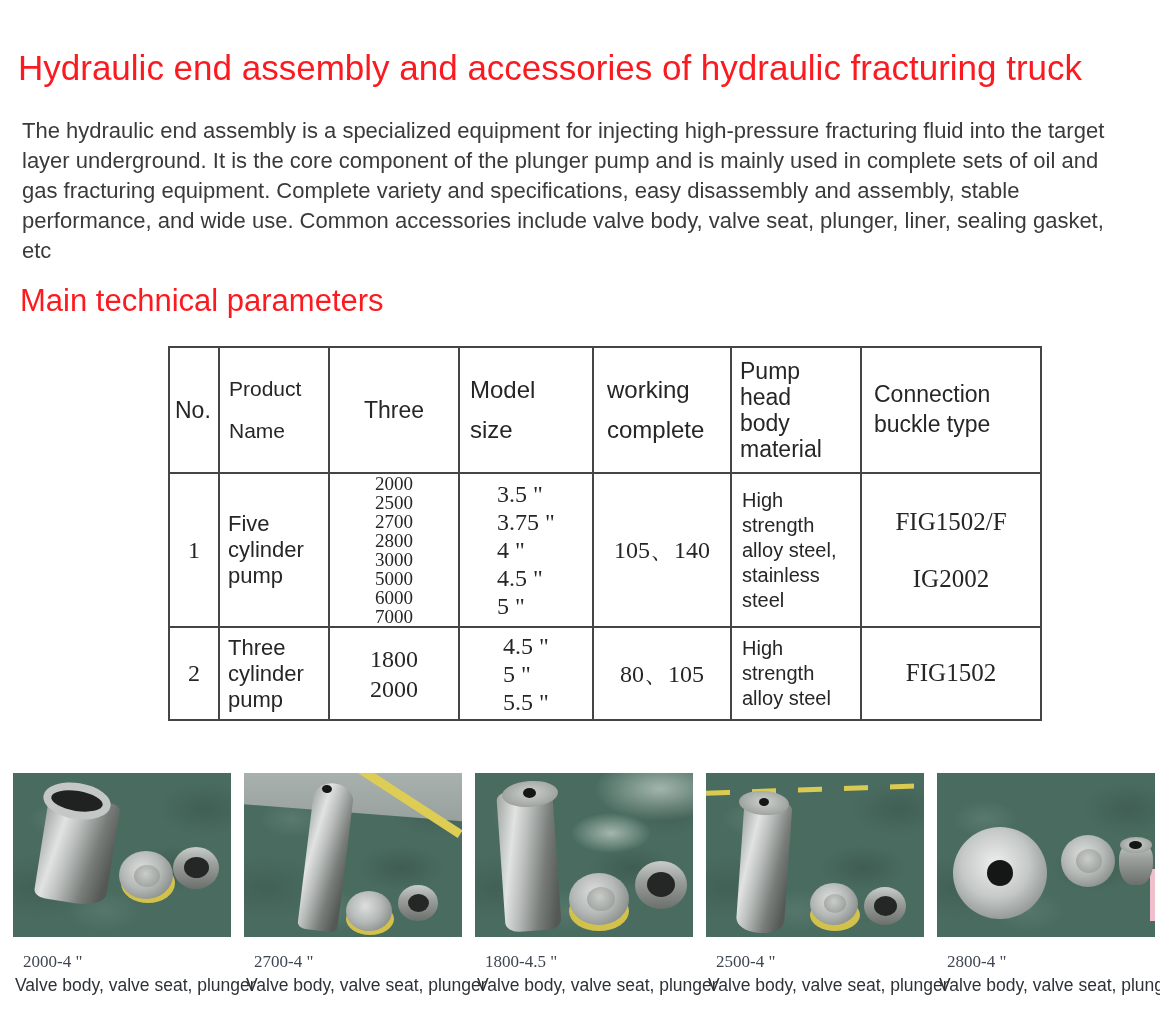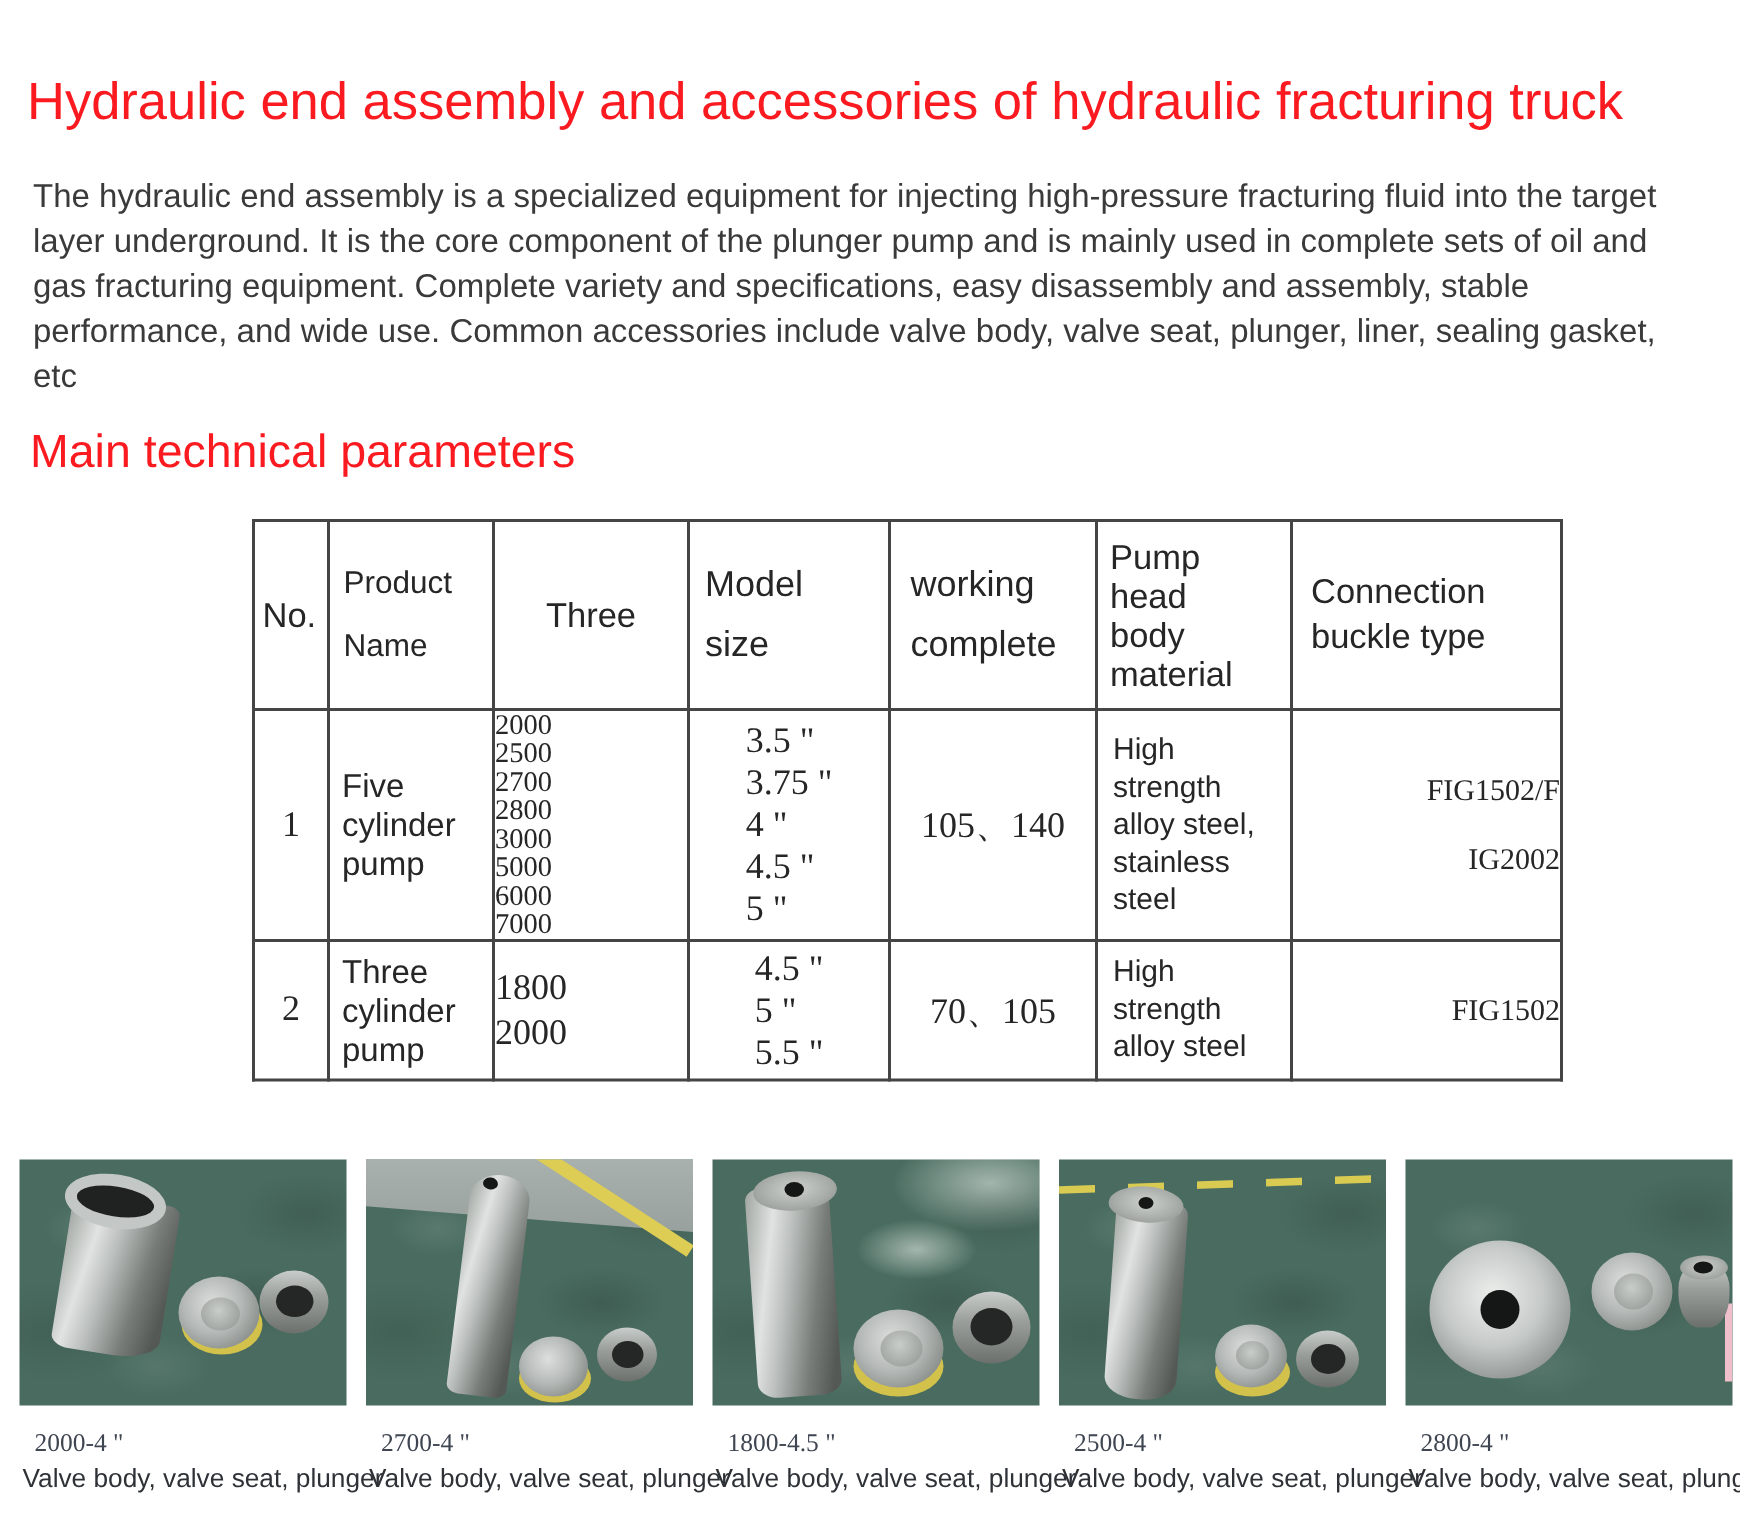--- a/index.html
+++ b/index.html
@@ -41,27 +41,27 @@
   th.h-no{padding-left:5px;}
   th.h-pname{padding-left:9px;font-size:21px;line-height:2.0;}
   th.h-model{text-align:center;}
   th.h-piston{padding-left:10px;font-size:24px;line-height:1.65;}
   th.h-pressure{padding-left:13px;font-size:24px;line-height:1.65;}
   th.h-material{padding-left:8px;line-height:1.13;}
   th.h-conn{padding-left:12px;line-height:1.3;}
 
   td.c-no{text-align:center;font-size:24px;}
   td.c-name{padding-left:8px;font-size:22px;line-height:26px;}
-  td.c-model{font-size:24px;line-height:30px;}
+  td.c-model{text-align:center;font-size:24px;line-height:30px;}
   tr.r1 td.c-model{font-size:19px;line-height:19px;}
   td.c-piston{text-align:center;font-size:24px;line-height:28px;}
   td.c-piston span{display:inline-block;text-align:left;white-space:pre-line;}
   td.c-pressure{text-align:center;font-size:24px;}
   td.c-material{padding-left:10px;font-size:20px;line-height:25px;}
-  td.c-conn{text-align:right;font-size:20px;line-height:1.3;margin-top:48px;}
+  td.c-conn{text-align:center;font-size:25px;line-height:1.3;margin-top:48px;}
   tr.r1 td.c-conn{line-height:2.3;}
 
   
   #gallery{
     position:absolute;left:13px;top:773px;width:1142px;
     display:flex;gap:13px;
   }
   figure{margin:0;width:218px;}
   .ph{
     position:relative;width:218px;height:164px;overflow:hidden;
@@ -164,21 +164,21 @@
     <tr class="r2">
       <td class="c-no serif">2</td>
       <td class="c-name">Three
 cylinder
 pump</td>
       <td class="c-model serif">1800
 2000</td>
       <td class="c-piston serif"><span>4.5 "
 5 "
 5.5 "</span></td>
-      <td class="c-pressure serif">70、105</td>
+      <td class="c-pressure serif">80、105</td>
       <td class="c-material">High
 strength
 alloy steel</td>
       <td class="c-conn serif">FIG1502</td>
     </tr>
   </tbody>
 </table>
 
 <div id="gallery">
 

